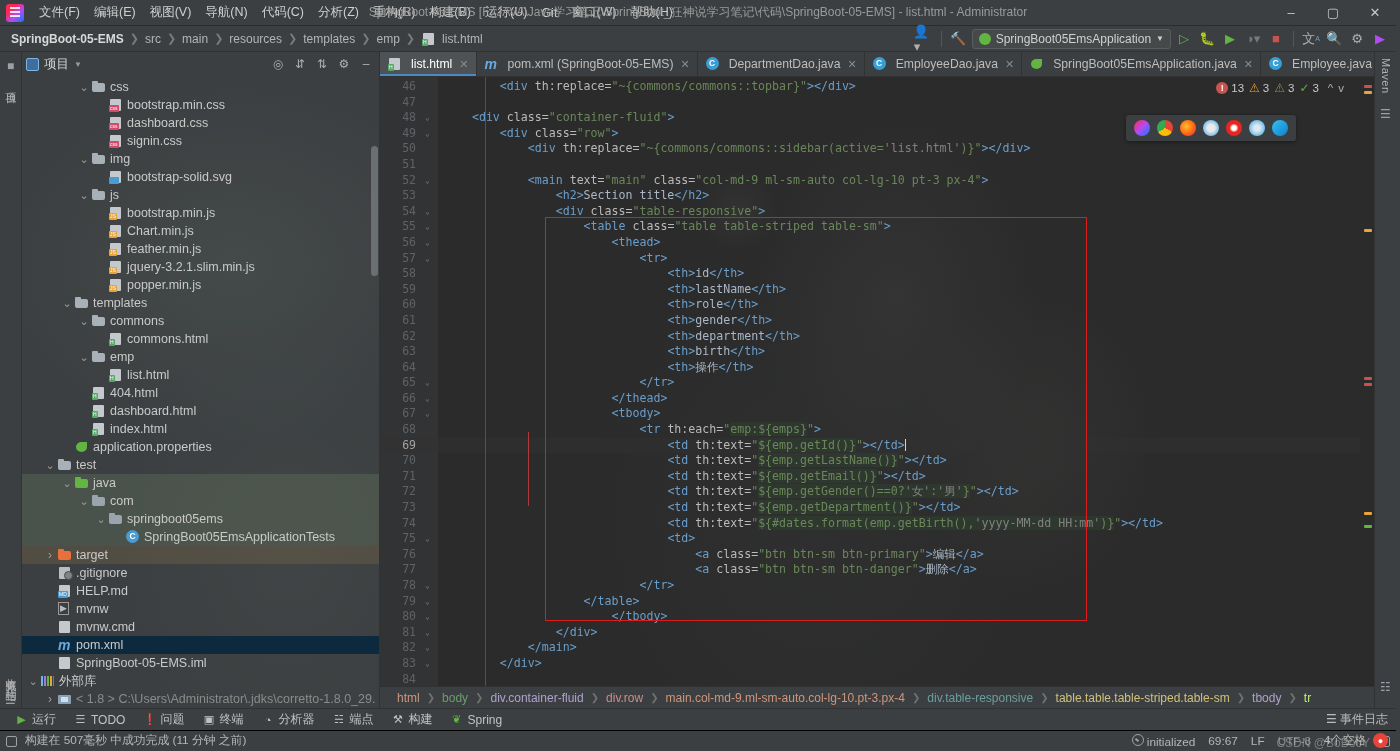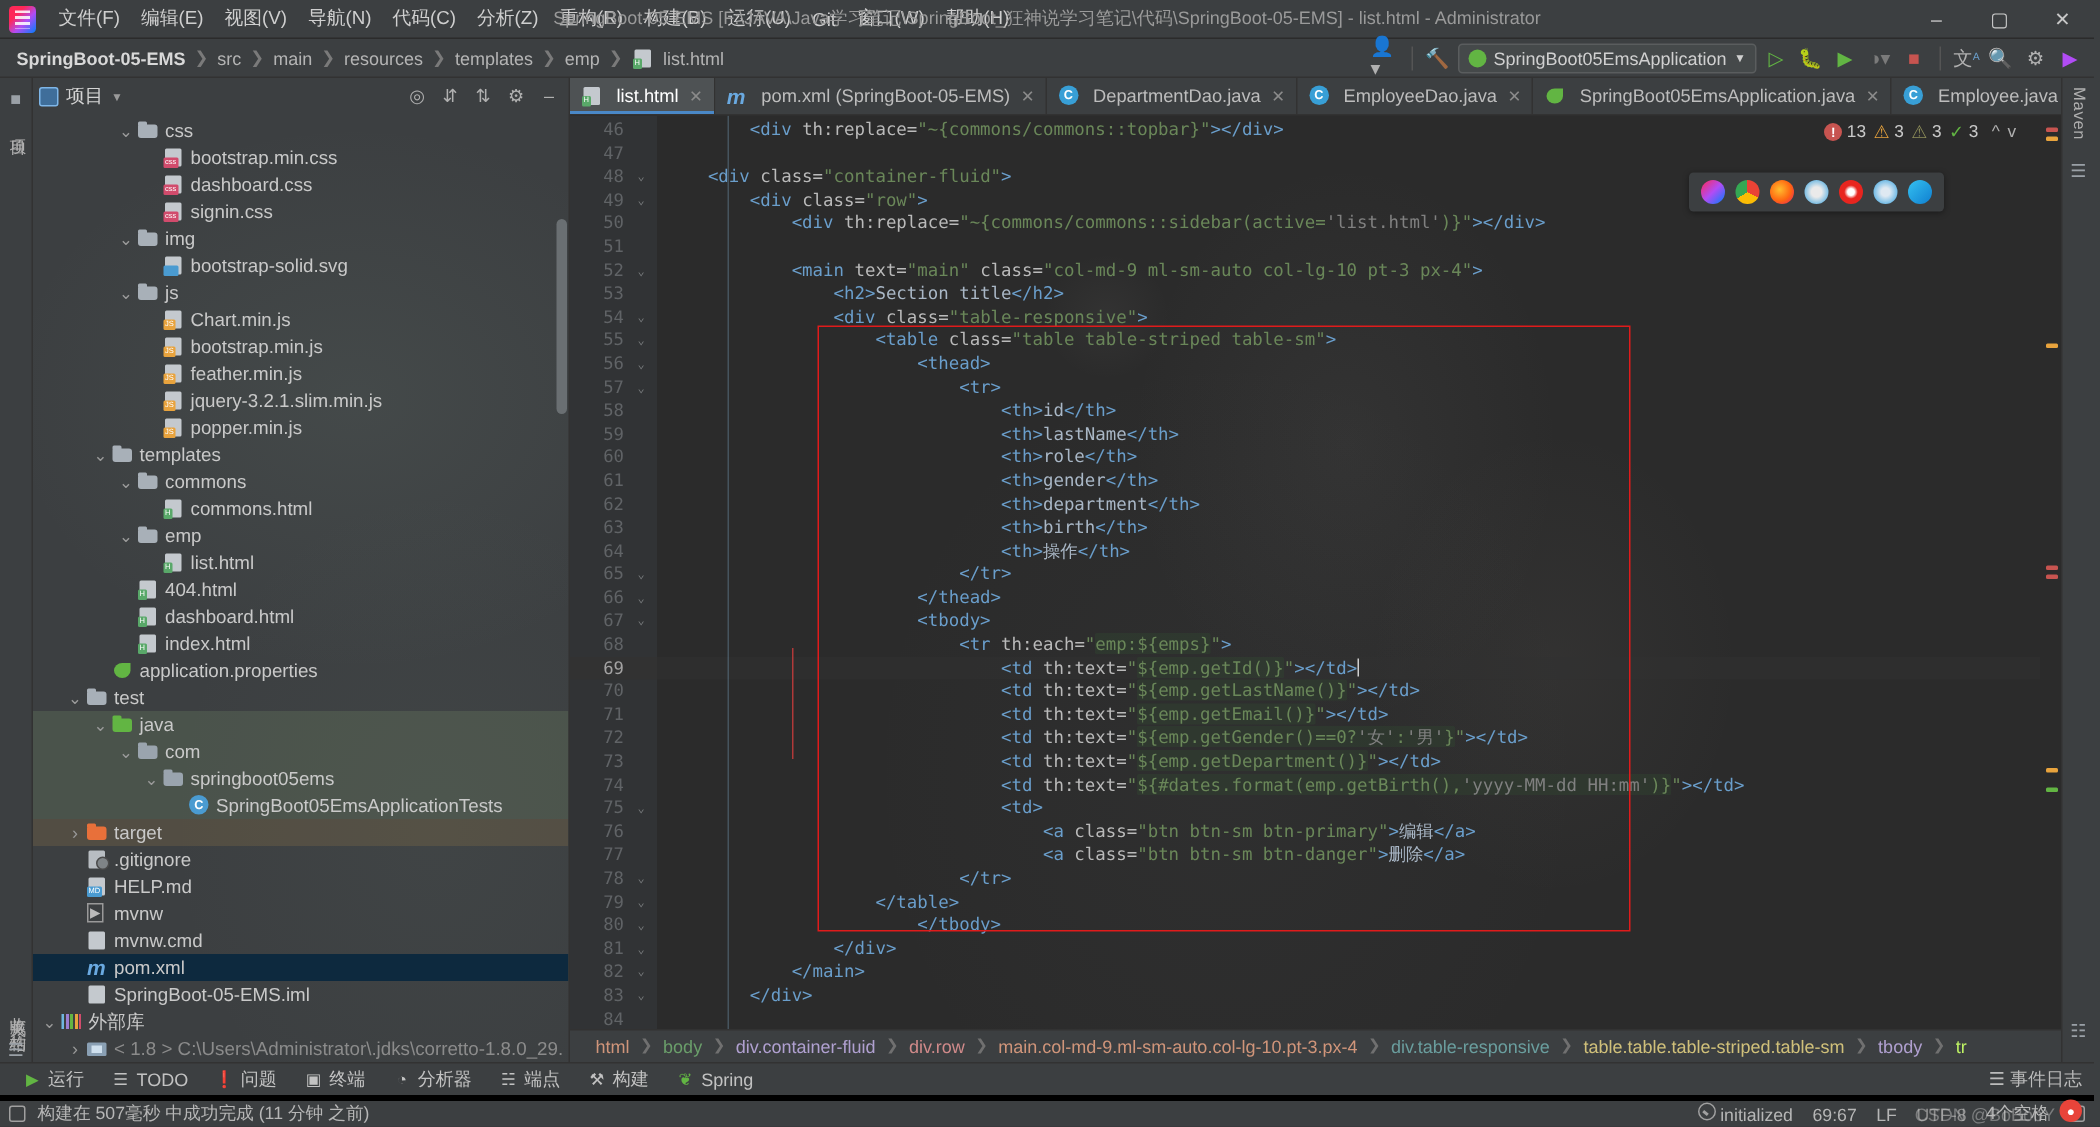--- a/index.html
+++ b/index.html
@@ -203,21 +203,21 @@
     height: 22px; min-height:22px; background: #3c3f41; display: flex; align-items: center;
     padding-left: 6px; gap: 0; border-top: 1px solid #323232; font-size: 12px;
   }
   .bb { display: flex; align-items: center; gap: 4px; padding: 0 9px; color: #c2c2c2; height:20px;}
   .bbi { width: 13px; height: 13px; display: flex; align-items: center; justify-content: center; font-size: 11px; }
   .bb-right { margin-left: auto; display:flex; align-items:center; gap:6px; padding-right:8px;}
 
   
   .statusbar {
     height: 21px; min-height:21px; background: #3c3f41; display: flex; align-items: center;
-    padding: 0 6px; font-size: 11.8px; color: #b6b6b6; border-top:4px solid #000000; position:relative;
+    padding: 0 6px; font-size: 11.8px; color: #b6b6b6; border-top:1px solid #000000; position:relative;
   }
   .sb-left { display:flex; align-items:center; gap:8px;}
   .sb-right { margin-left:auto; display:flex; align-items:center; gap:13px;}
   .sb-item{ white-space:nowrap;}
   .sb-item.dim{ color:#8d8d8d;}
   .circle-ic{ width:12px;height:12px;border-radius:50%;border:1.4px solid #a0a0a0; display:inline-block; position:relative;}
   .circle-ic::after{content:"";position:absolute;left:2px;top:4.5px;width:4px;height:2px;background:#a0a0a0;transform:rotate(40deg);}
   .sq-small{width:11px;height:11px;border:1.4px solid #a0a0a0;border-radius:2px;display:inline-block;}
 
   
@@ -369,26 +369,26 @@
             <span class="tlabel">bootstrap-solid.svg</span>
           </div>
           <div class="trow" style="padding-left: 55px;">
             <span class="twist" style="font-size: 11px;">⌄</span>
             <span class="ic folder"></span>
             <span class="tlabel">js</span>
           </div>
           <div class="trow" style="padding-left: 72px;">
             <span class="twist"></span>
             <span class="ic file js"></span>
+            <span class="tlabel">bootstrap.min.js</span>
+          </div>
+          <div class="trow" style="padding-left: 72px;">
+            <span class="twist"></span>
+            <span class="ic file js"></span>
             <span class="tlabel">Chart.min.js</span>
-          </div>
-          <div class="trow" style="padding-left: 72px;">
-            <span class="twist"></span>
-            <span class="ic file js"></span>
-            <span class="tlabel">bootstrap.min.js</span>
           </div>
           <div class="trow" style="padding-left: 72px;">
             <span class="twist"></span>
             <span class="ic file js"></span>
             <span class="tlabel">feather.min.js</span>
           </div>
           <div class="trow" style="padding-left: 72px;">
             <span class="twist"></span>
             <span class="ic file js"></span>
             <span class="tlabel">jquery-3.2.1.slim.min.js</span>

